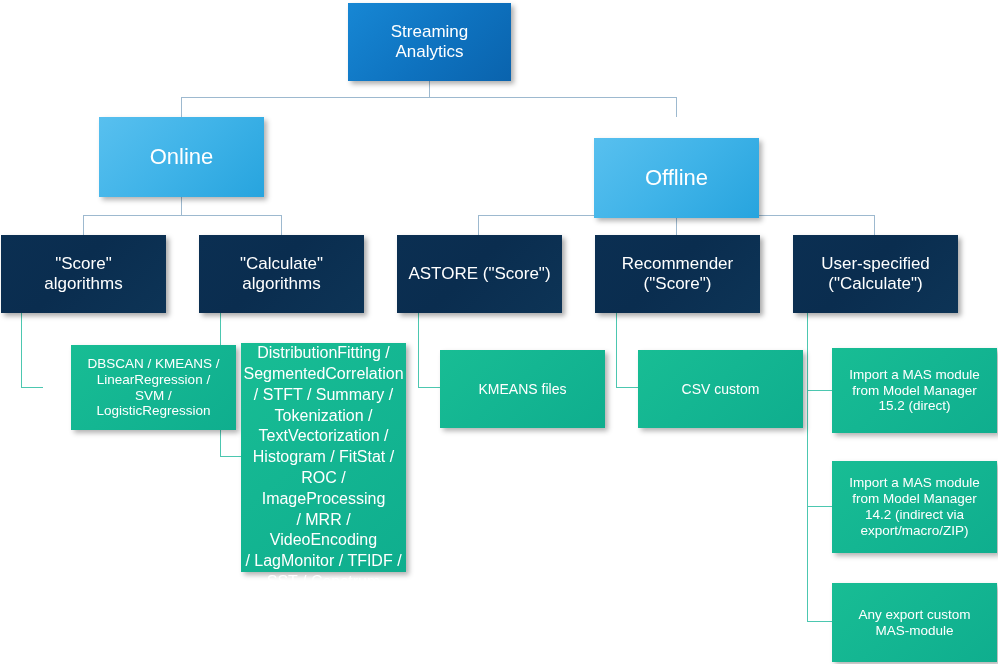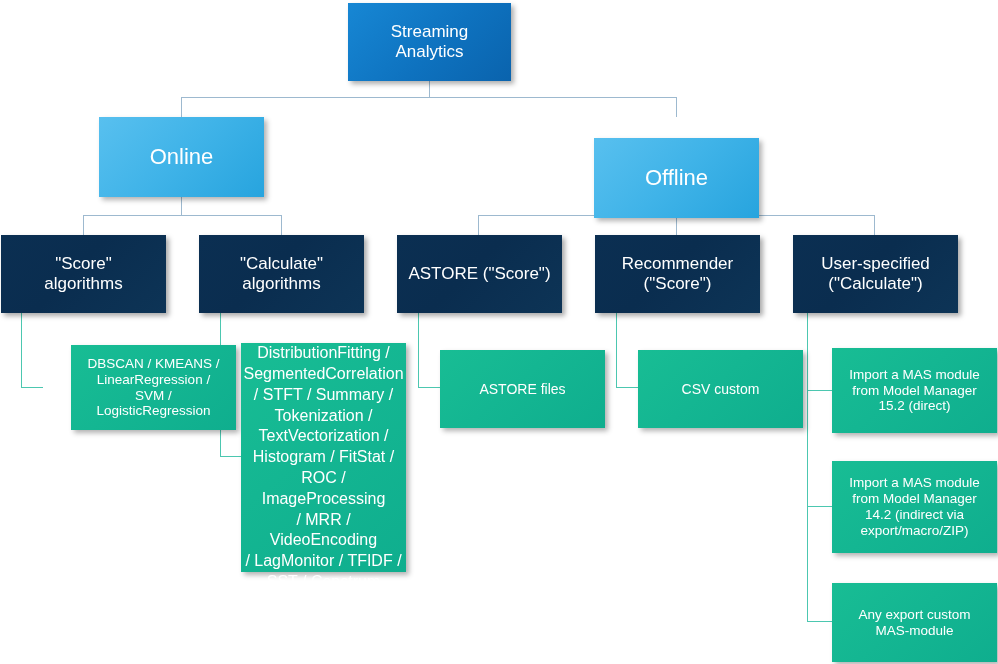--- a/index.html
+++ b/index.html
@@ -146,21 +146,21 @@
 Tokenization /
 TextVectorization /
 Histogram / FitStat /
 ROC / ImageProcessing
 / MRR / VideoEncoding
 / LagMonitor / TFIDF /
 SST / Cepstrum</span>
   </div>
 
   <div class="node lvl-green" style="left:440px;top:350px;width:165px;height:78px;">
-    <span>ASTORE files</span>
+    <span>KMEANS files</span>
   </div>
 
   <div class="node lvl-green" style="left:638px;top:350px;width:165px;height:78px;">
     <span>CSV custom</span>
   </div>
 
   <div class="node lvl-green green-small" style="left:832px;top:348px;width:165px;height:85px;">
     <span>Import a MAS module
 from Model Manager
 15.2 (direct)</span>

